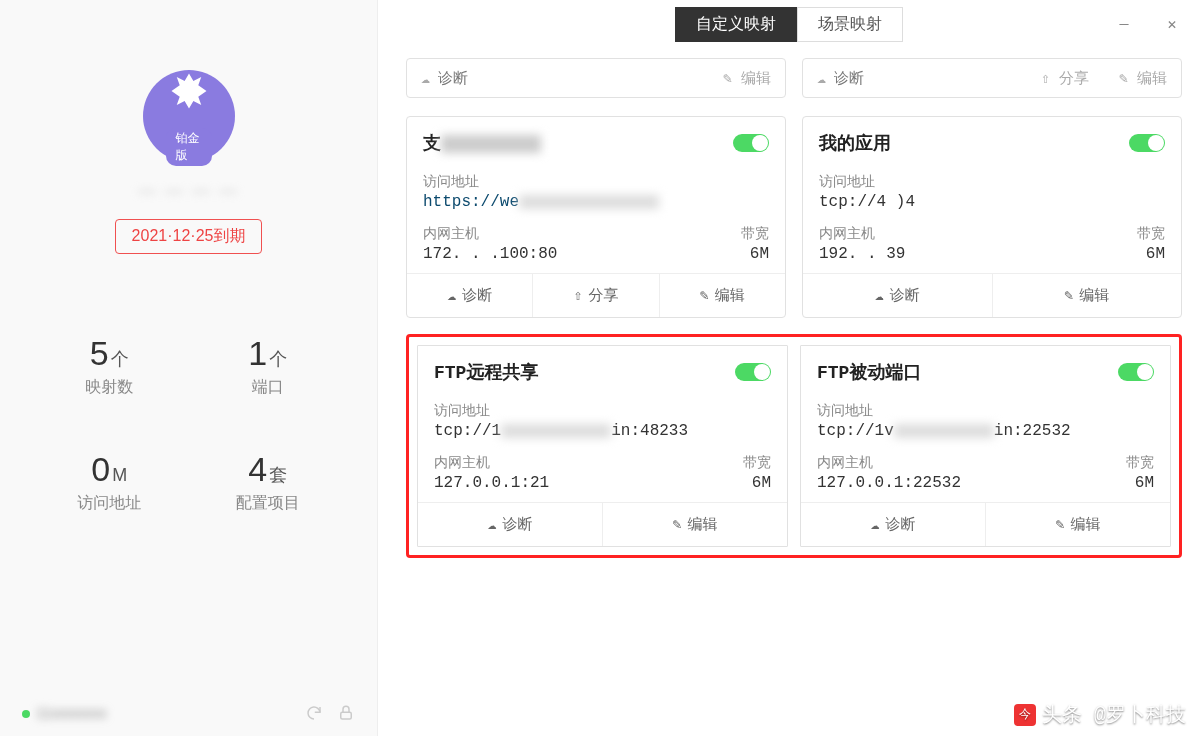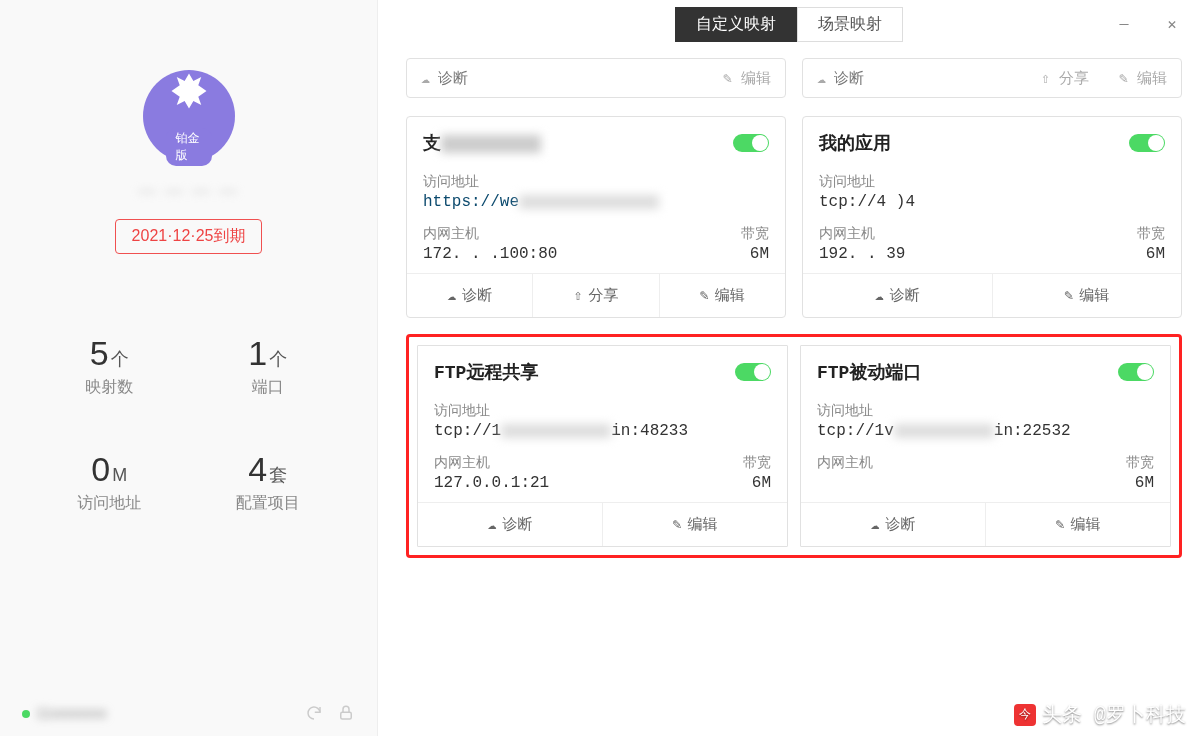--- a/index.html
+++ b/index.html
@@ -383,20 +383,21 @@
           <div class="toggle on">
               <div class="knob"></div>
             </div>
         </div>
         <div class="card-body">
           <div class="label">访问地址</div>
           <div class="val"><span>tcp://1v</span><span class="blur-chunk" style="width:100px;height:14px;"></span><span>in:22532</span></div>
           <div class="pair">
             <div class="col">
               <div class="label">内网主机</div>
+              <div class="val">127.0.0.1:22532</div>
             </div>
             <div class="col right">
               <div class="label">带宽</div>
               <div class="val">6M</div>
             </div>
           </div>
         </div>
         <div class="card-foot">
           <div class="foot-btn">☁ <span>诊断</span></div>
           <div class="foot-btn">✎ <span>编辑</span></div>

